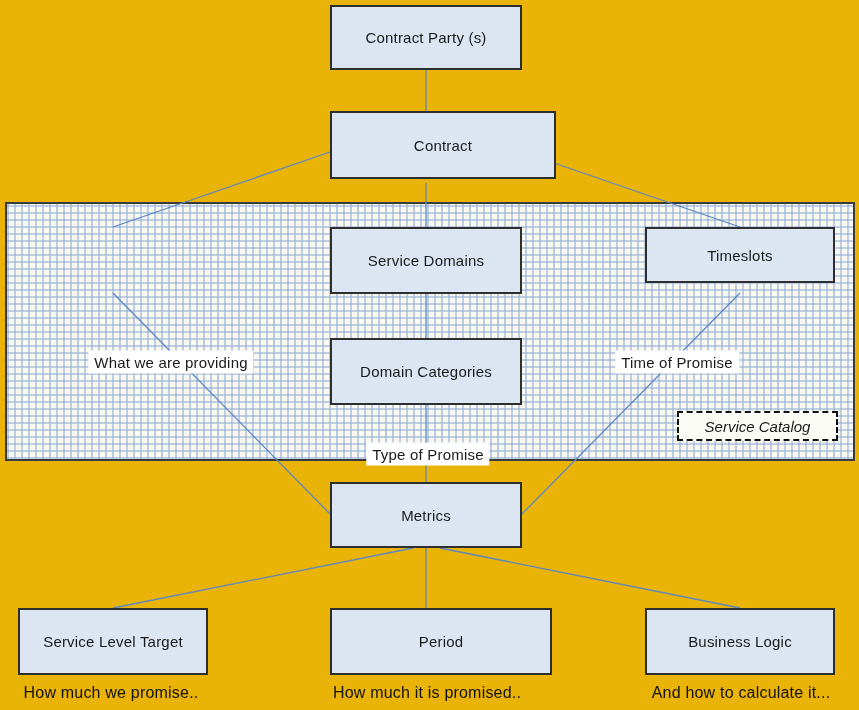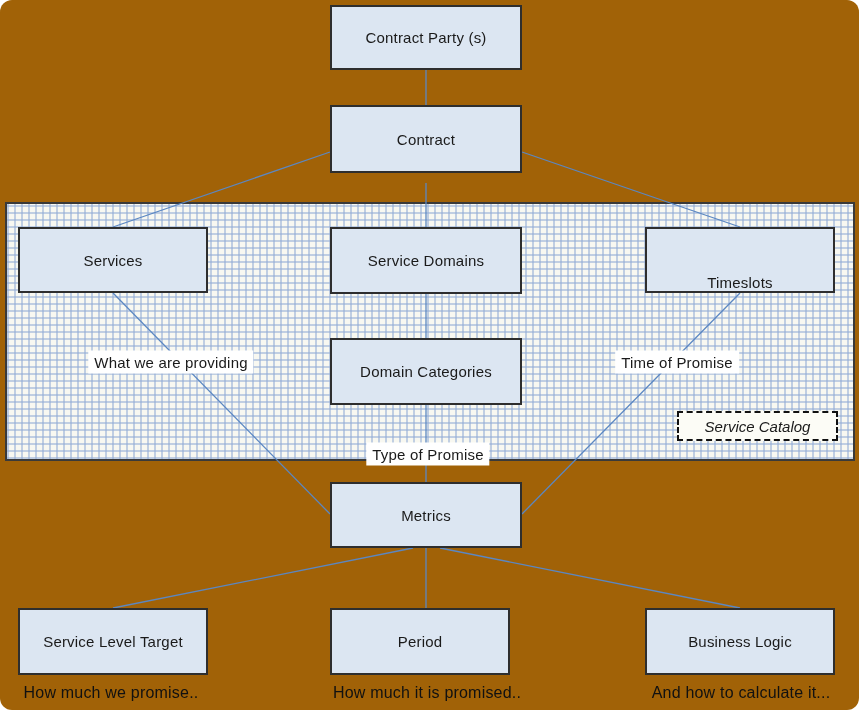--- a/index.html
+++ b/index.html
@@ -1,18 +1,18 @@
 <!DOCTYPE html>
 <html><head>
 <meta charset="utf-8">
 <style>
   html,body{margin:0;padding:0;background:#ffffff;}
   #canvas{
-    position:relative;width:859px;height:710px;background:#a16207;overflow:hidden;
-    font-family:"Liberation Sans","DejaVu Sans",sans-serif;color:#1a1a1a;border-radius:12px;
+    position:relative;width:859px;height:710px;background:#eab308;overflow:hidden;
+    font-family:"Liberation Sans","DejaVu Sans",sans-serif;color:#1a1a1a;
   }
   .catalog-region{
     position:absolute;left:5px;top:202px;width:850px;height:259px;box-sizing:border-box;
     border:2px solid #3a3a3a;background-color:#f8f8f1;
     background-image:
       repeating-linear-gradient(0deg, rgba(146,172,214,0.55) 0px, rgba(146,172,214,0.55) 2px, transparent 2px, transparent 7px),
       repeating-linear-gradient(90deg, rgba(146,172,214,0.55) 0px, rgba(146,172,214,0.55) 2px, transparent 2px, transparent 7px);
     z-index:1;
   }
   svg.connectors{position:absolute;left:0;top:0;width:859px;height:710px;z-index:2;}
@@ -29,28 +29,28 @@
     position:absolute;box-sizing:border-box;left:677px;top:411px;width:161px;height:30px;
     display:flex;align-items:center;justify-content:center;background:#fcfcf6;
     border:2px dashed #111111;font-size:15px;font-style:italic;z-index:3;white-space:nowrap;text-align:center;
   }
   .caption{
     position:absolute;transform:translateX(-50%);top:684px;font-size:16px;
     white-space:nowrap;z-index:4;color:#111111;letter-spacing:0.2px;
   }
   
   .n-contract-party{left:330px;top:5px;width:192px;height:65px;}
-  .n-contract{left:330px;top:105px;width:192px;height:68px;}
+  .n-contract{left:330px;top:111px;width:226px;height:68px;}
   .n-services{left:18px;top:227px;width:190px;height:66px;}
   .n-service-domains{left:330px;top:227px;width:192px;height:67px;}
-  .n-timeslots{left:645px;top:227px;width:190px;height:66px;align-items:flex-end;}
+  .n-timeslots{left:645px;top:227px;width:190px;height:56px;}
   .n-domain-categories{left:330px;top:338px;width:192px;height:67px;}
   .n-metrics{left:330px;top:482px;width:192px;height:66px;}
   .n-service-level-target{left:18px;top:608px;width:190px;height:67px;}
-  .n-period{left:330px;top:608px;width:180px;height:67px;}
+  .n-period{left:330px;top:608px;width:222px;height:67px;}
   .n-business-logic{left:645px;top:608px;width:190px;height:67px;text-align:right;}
 </style>
 </head>
 <body>
 
 <div id="canvas">
 
   <div class="catalog-region"></div>
 
   <svg class="connectors">
@@ -65,23 +65,20 @@
       <line x1="413" y1="548" x2="113" y2="608" stroke="#5b87c2" stroke-width="1.3"></line>
       <line x1="426" y1="548" x2="426" y2="608" stroke="#5b87c2" stroke-width="1.3"></line>
       <line x1="440" y1="548" x2="740" y2="608" stroke="#5b87c2" stroke-width="1.3"></line>
     </svg>
 
   <div class="node n-contract-party">
     <span>Contract Party (s)</span>
   </div>
   <div class="node n-contract">
     <span>Contract</span>
-  </div>
-  <div class="node n-services">
-    <span>Services</span>
   </div>
   <div class="node n-service-domains">
     <span>Service Domains</span>
   </div>
   <div class="node n-timeslots">
     <span>Timeslots</span>
   </div>
   <div class="node n-domain-categories">
     <span>Domain Categories</span>
   </div>

